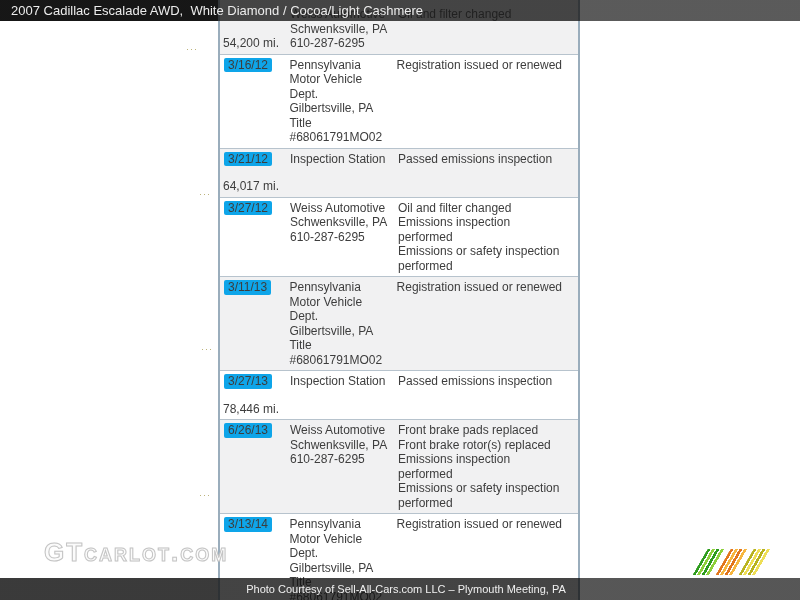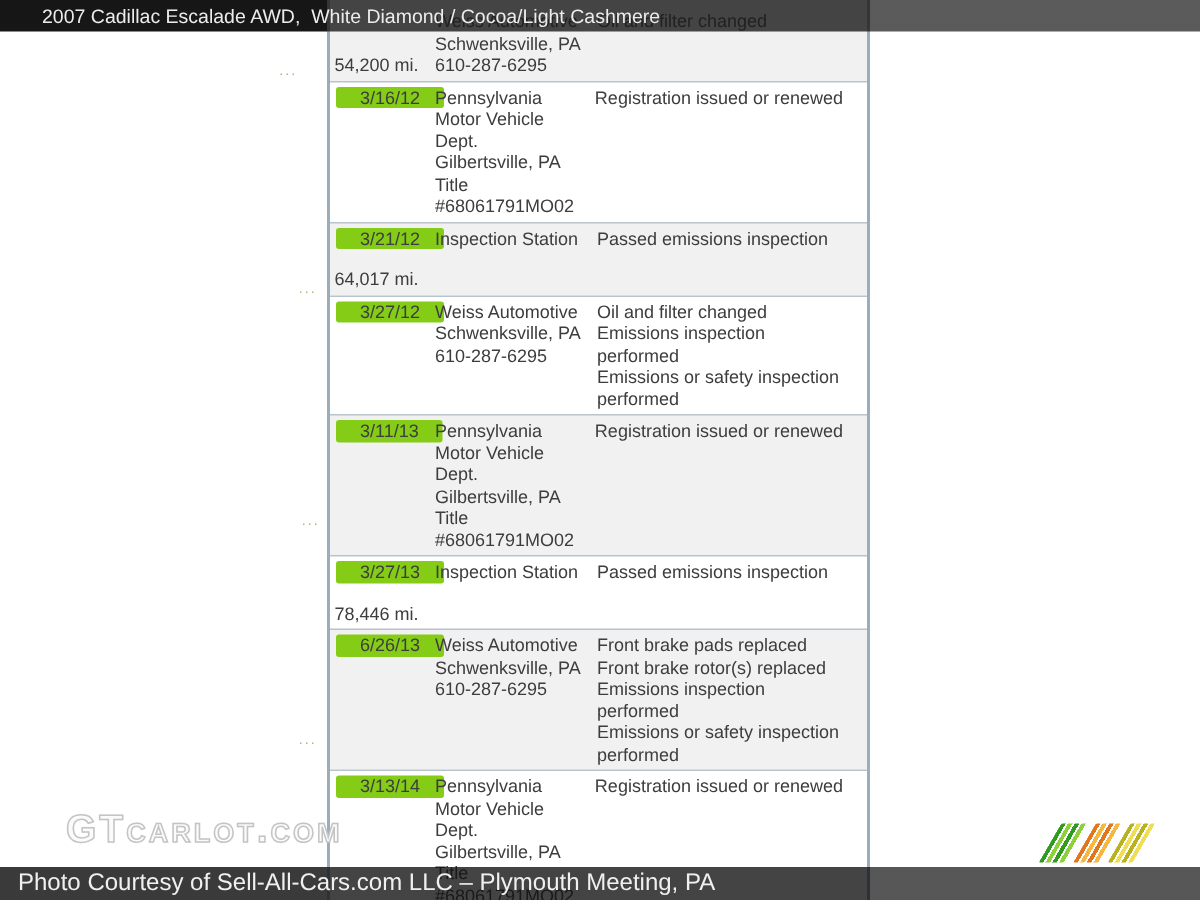--- a/index.html
+++ b/index.html
@@ -16,40 +16,40 @@
   }
   .row{display:flex;font-size:12px;line-height:14.5px;color:#3d3d3d;box-sizing:border-box}
   .row.shaded{background:#f1f1f2}
   .row + .row{border-top:1px solid #b7c3cd}
   .row.gap{min-height:49px}
   .col{padding:3px 0;box-sizing:border-box}
   .row.cropped .col{padding-top:7px}
   .col-date{width:65px;display:flex;flex-direction:column;padding-left:2px;padding-right:2px}
   .col-provider{width:110px;padding-left:5px;padding-right:4px}
   .col-details{flex:1;padding-left:3px;padding-right:16px}
-  .date-chip{align-self:flex-start;background:#84cc16;border-radius:2px;padding:0 16px;margin-left:2px;white-space:nowrap}
+  .date-chip{align-self:flex-start;background:#0ea5e9;border-radius:2px;padding:0 4px;margin-left:2px;white-space:nowrap}
   .mileage{margin-top:auto;padding-left:1px;white-space:nowrap}
   .line{white-space:nowrap}
   
   .topbar{
     position:absolute;left:0;top:0;width:800px;height:21px;z-index:10;
     background:linear-gradient(90deg,
       rgba(10,10,10,0.95) 0px, rgba(10,10,10,0.95) 218px,
       rgba(25,25,25,0.80) 218px, rgba(25,25,25,0.80) 580px,
       rgba(5,5,5,0.66) 580px, rgba(5,5,5,0.66) 100%);
     color:#ececec;font-size:13px;line-height:21px;white-space:nowrap;
   }
-  .topbar .bar-text{margin-left:28px}
+  .topbar .bar-text{margin-left:11px}
   .bottombar{
     position:absolute;left:0;bottom:0;width:800px;height:22px;z-index:10;
     background:linear-gradient(90deg,
       rgba(15,15,15,0.82) 0px, rgba(15,15,15,0.82) 218px,
       rgba(15,15,15,0.78) 218px, rgba(15,15,15,0.78) 580px,
       rgba(15,15,15,0.70) 580px, rgba(15,15,15,0.70) 100%);
-    color:#f0f0f0;font-size:16px;line-height:22px;white-space:nowrap;
+    color:#f0f0f0;font-size:11px;line-height:22px;white-space:nowrap;text-align:center;
   }
   .bottombar .bar-text{margin-left:12px}
   
   .watermark{
     position:absolute;left:27px;top:537px;z-index:2;
     font-size:26px;font-weight:bold;font-variant:small-caps;letter-spacing:2px;
     color:#fbfbfb;-webkit-text-stroke:1px #c4c4c4;
     text-shadow:0 0 1px #d2d2d2;white-space:nowrap;margin-left:17px;
   }
   .logo{position:absolute;left:700px;top:549px;z-index:2;display:flex;gap:6px}

